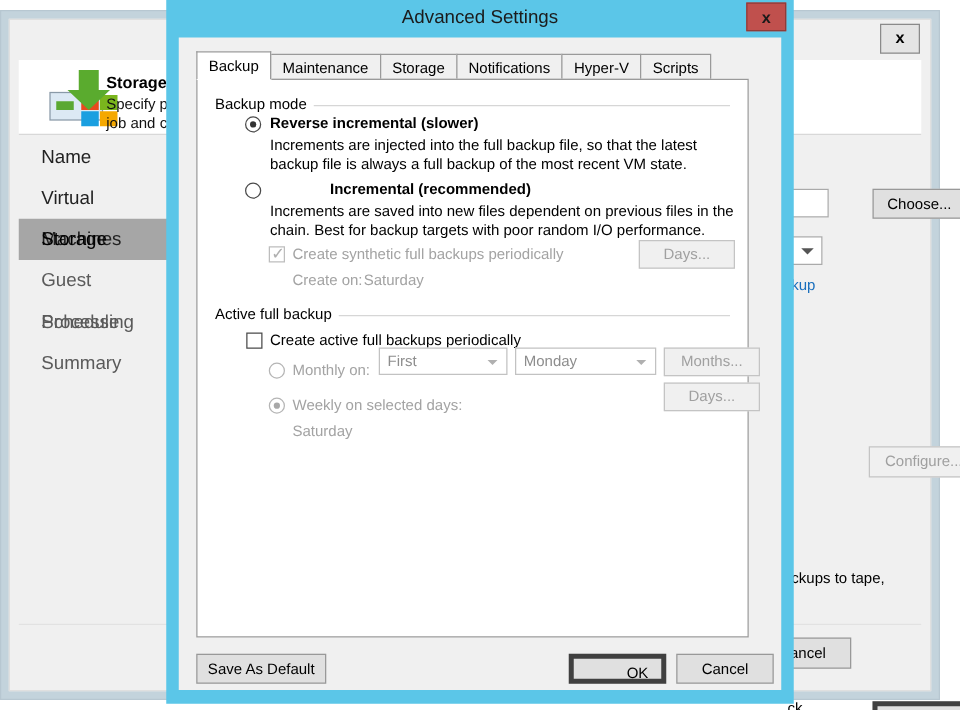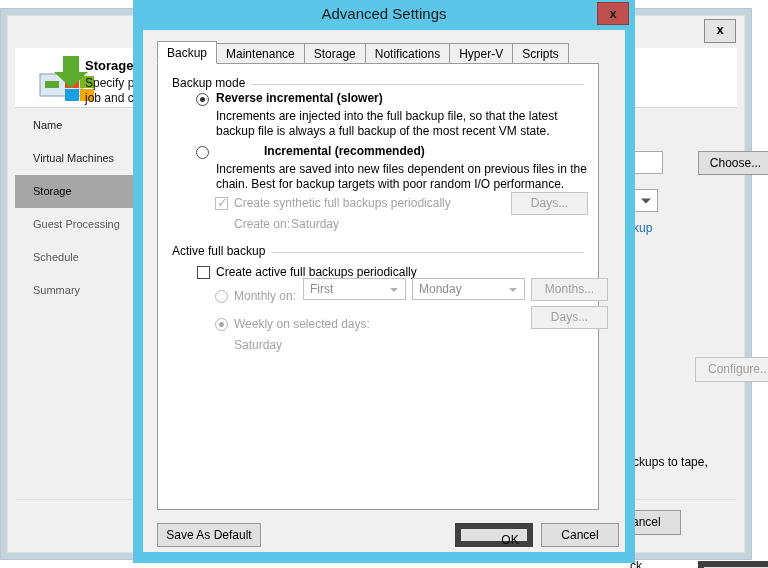--- a/index.html
+++ b/index.html
@@ -70,21 +70,21 @@
     font-size: 12px; line-height: 15px; color: #111;
   }
   .wiz-sidebar {
     position: absolute;
     left: 7px; top: 93px; width: 128px; bottom: 52px;
     background: #f0f0f0;
   }
   .wiz-nav-item {
     height: 33px; line-height: 33px;
     padding-left: 18px;
-    font-size: 11px;
+    font-size: 15px;
     color: #5a5a5a;
     cursor: pointer;
   }
   .wiz-nav-item.done { color: #222; }
   .wiz-nav-item.active {
     background: #a6a6a6;
     color: #000;
   }
   .wiz-body {
     position: absolute;
@@ -100,21 +100,21 @@
     background: #e0e0e0;
     border: 1px solid #999;
     font-size: 12px;
     font-family: "Liberation Sans", sans-serif;
     text-align: center;
     cursor: pointer;
     color: #000;
     box-sizing: border-box;
   }
   .btn.disabled { color: #a0a0a0; border-color: #c4c4c4; background: #f0f0f0; }
-  .btn.focus { border: 6px solid #404040; padding-left: 32px; }
+  .btn.focus { border: 4px solid #404040; padding-left: 32px; }
   .bg-btn { position: absolute; margin-left: 30px; }
   .bg-input {
     position: absolute;
     background: #fff;
     border: 1px solid #aaa;
     box-sizing: border-box;
   }
   .bg-combo {
     position: absolute;
     background: #fff;

